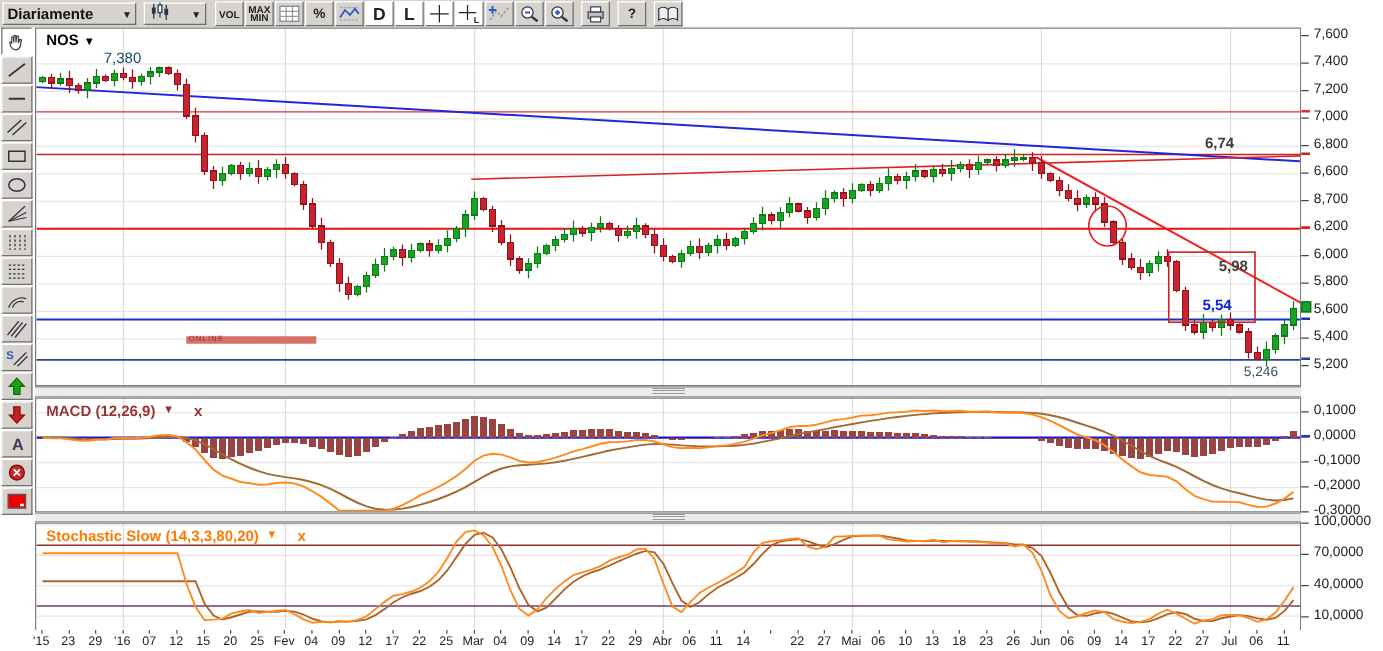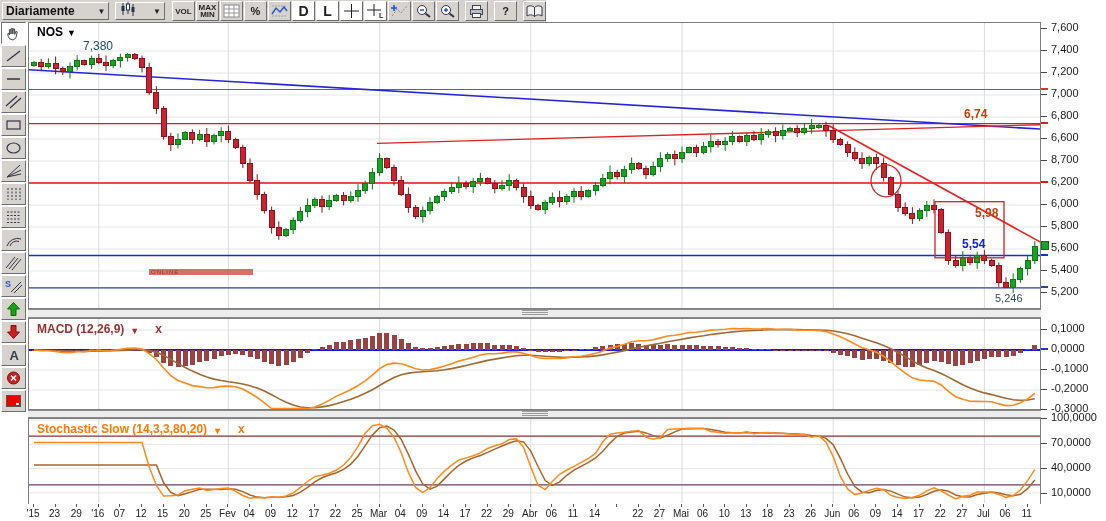--- a/index.html
+++ b/index.html
@@ -39,32 +39,32 @@
             border-bottom:1px solid #8a8a8a;box-sizing:border-box;cursor:row-resize;}
   #split1{top:309px;height:9px;}
   #split2{top:410px;height:8px;}
   .grip{width:26px;height:6px;margin:0 auto;margin-top:0px;
         background:repeating-linear-gradient(#9a9a9a 0 1px,transparent 1px 2px);}
   
   #sym-row{position:absolute;left:8px;top:2px;font-size:12px;font-weight:bold;color:#000;cursor:pointer;}
   #sym-row .sym-arr{font-size:9px;margin-left:4px;}
   #max-label{position:absolute;left:54px;top:16px;font-size:12px;color:#1c4a63;}
   .anno{position:absolute;font-size:12px;font-weight:bold;}
-  .anno.red{color:#c2410c;}
+  .anno.red{color:#404040;}
   .anno.blue{color:#1122dd;}
   .anno.dark{color:#33505e;font-weight:normal;font-size:11px;}
   #anno-r{left:935px;top:84px;}
   #anno-b{left:946px;top:183px;}
   #anno-s{left:933px;top:214px;}
   #anno-low{left:966px;top:269px;}
   #watermark{position:absolute;left:120px;top:249px;opacity:.85;}
   #wm-text{font-size:27px;font-weight:bold;letter-spacing:-1px;color:#b9b9b9;line-height:26px;}
   #wm-bar{width:104px;height:6px;background:#cf5a4e;margin-top:-3px;position:relative;}
   #wm-sub{position:absolute;left:2px;top:0;font-size:6px;line-height:6px;color:#801510;letter-spacing:1px;}
-  .ind-label{position:absolute;left:8px;top:3px;font-size:12px;font-weight:bold;display:flex;align-items:flex-end;gap:6px;}
+  .ind-label{position:absolute;left:8px;top:3px;font-size:12px;font-weight:bold;display:flex;align-items:flex-start;gap:6px;}
   .macd-c{color:#993333;}
   .stoch-c{color:#ff7a00;}
   .ind-arr{font-size:9px;}
   .ind-x{font-size:12px;margin-left:10px;cursor:pointer;}
   
   #yaxis{position:absolute;left:1041px;top:0;width:65px;height:521px;background:#fff;}
   .axlbl{position:absolute;left:10px;font-size:11px;color:#1c1c1c;white-space:nowrap;}
   .axtick{position:absolute;left:0;width:6px;height:1px;background:#444;}
   .lvltick{position:absolute;left:0;width:7px;height:2px;}
   #lastprice-tag{position:absolute;left:0px;width:8px;height:9px;background:#17a32a;border:1px solid #0b6e17;box-sizing:border-box;}

